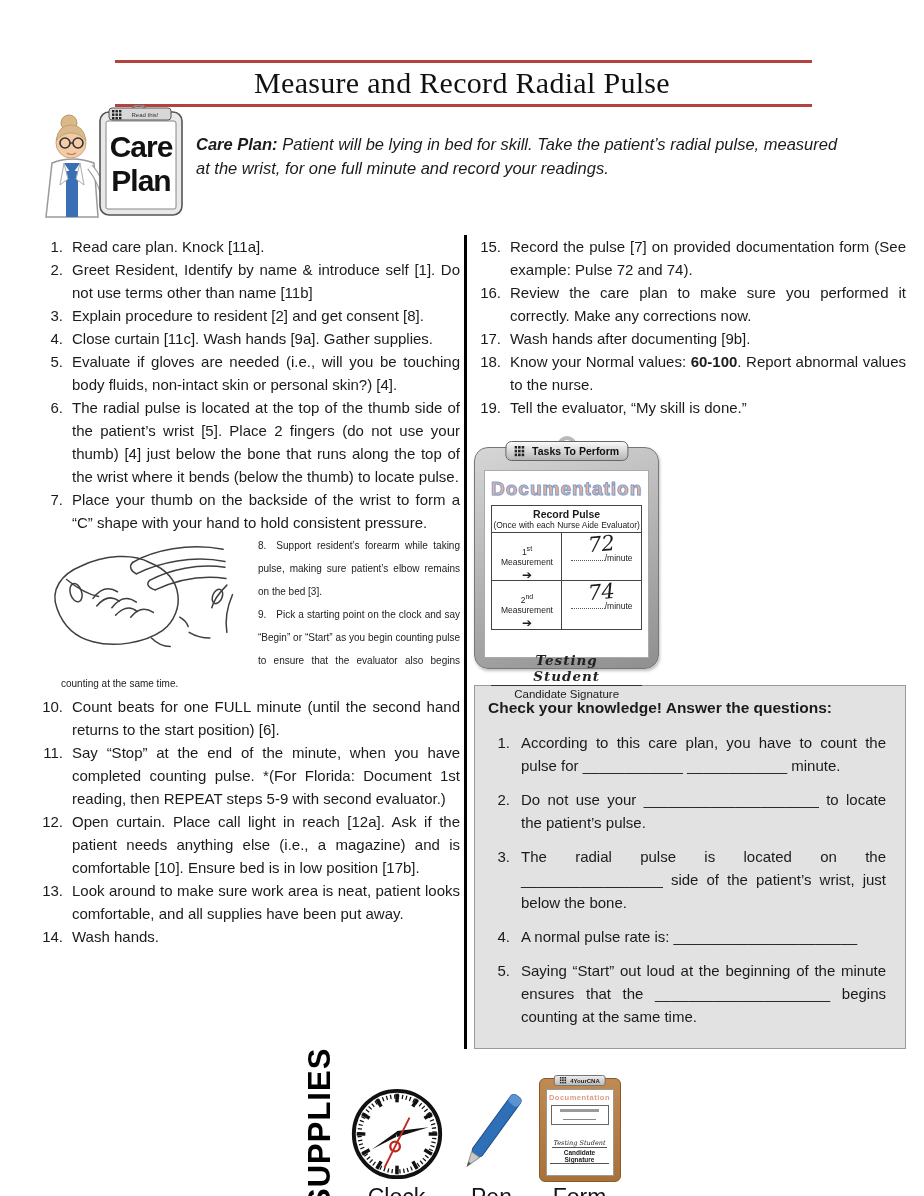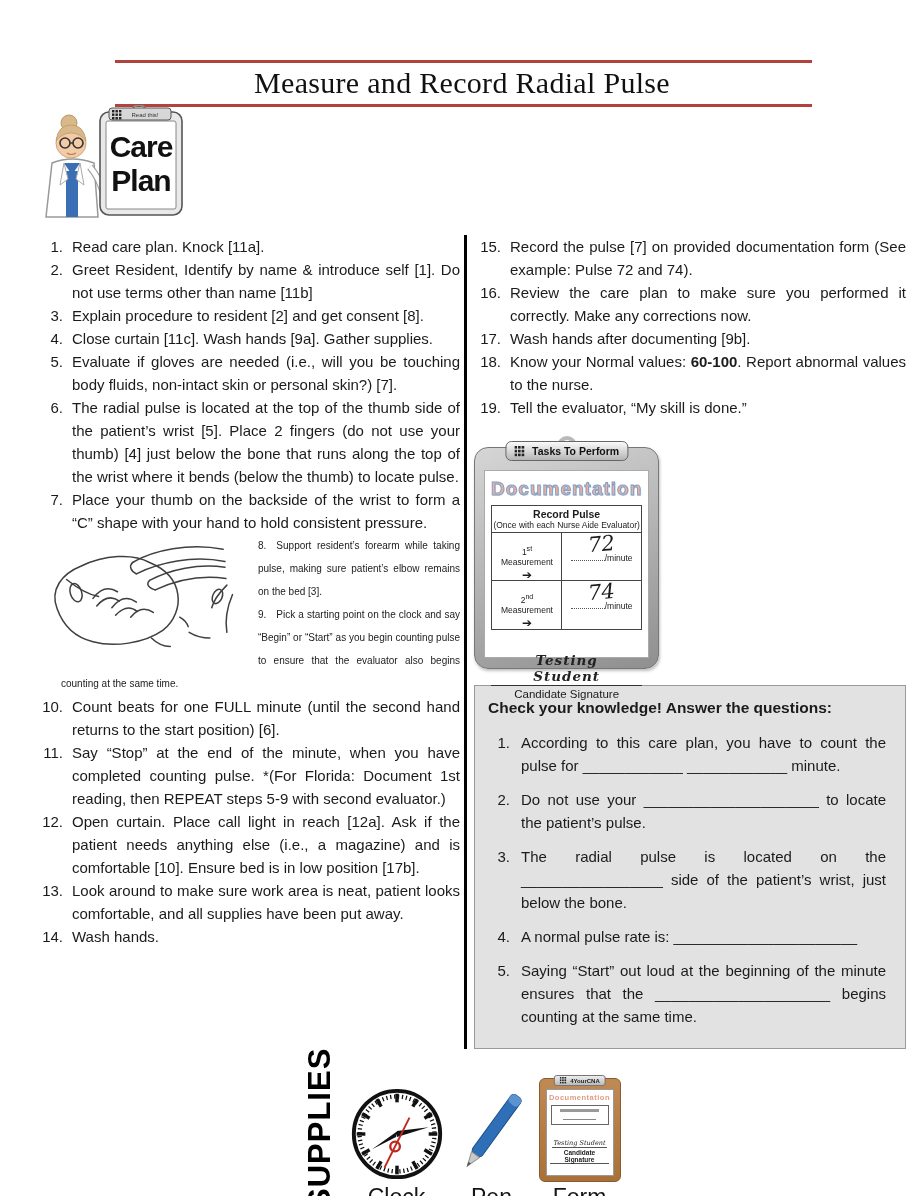--- a/index.html
+++ b/index.html
@@ -131,20 +131,24 @@
             <rect x="81" y="8.5" width="2.4" height="2.4"></rect>
           <rect x="74" y="12" width="2.4" height="2.4"></rect>
             <rect x="77.5" y="12" width="2.4" height="2.4"></rect>
             <rect x="81" y="12" width="2.4" height="2.4"></rect>
         </g>
         <text x="107" y="12" font-size="6" text-anchor="middle" fill="#333">Read this!</text>
         <text x="103" y="52" font-size="30" font-weight="bold" text-anchor="middle" fill="#111" style="letter-spacing:-1px">Care</text>
         <text x="103" y="86" font-size="30" font-weight="bold" text-anchor="middle" fill="#111" style="letter-spacing:-1px">Plan</text>
       </svg>
     </div>
+    <div class="careplan-text">
+      <b>Care Plan:</b>
+      <span>Patient will be lying in bed for skill. Take the patient’s radial pulse, measured at the wrist, for one full minute and record your readings.</span>
+    </div>
   </div>
 
   <div class="columns">
     <div class="col-left">
       <div>
   <div class="step">
     <span class="num">1.</span>
     <span class="txt">Read care plan. Knock [11a].</span>
   </div>
 
@@ -158,21 +162,21 @@
     <span class="txt">Explain procedure to resident [2] and get consent [8].</span>
   </div>
 
   <div class="step">
     <span class="num">4.</span>
     <span class="txt">Close curtain [11c]. Wash hands [9a]. Gather supplies.</span>
   </div>
 
   <div class="step">
     <span class="num">5.</span>
-    <span class="txt">Evaluate if gloves are needed (i.e., will you be touching body fluids, non-intact skin or personal skin?) [7].</span>
+    <span class="txt">Evaluate if gloves are needed (i.e., will you be touching body fluids, non-intact skin or personal skin?) [4].</span>
   </div>
 
   <div class="step">
     <span class="num">6.</span>
     <span class="txt">The radial pulse is located at the top of the thumb side of the patient’s wrist [5]. Place 2 fingers (do not use your thumb) [4] just below the bone that runs along the top of the wrist where it bends (below the thumb) to locate pulse.</span>
   </div>
 
   <div class="step">
     <span class="num">7.</span>
     <span class="txt">Place your thumb on the backside of the wrist to form a “C” shape with your hand to hold consistent pressure.</span>

